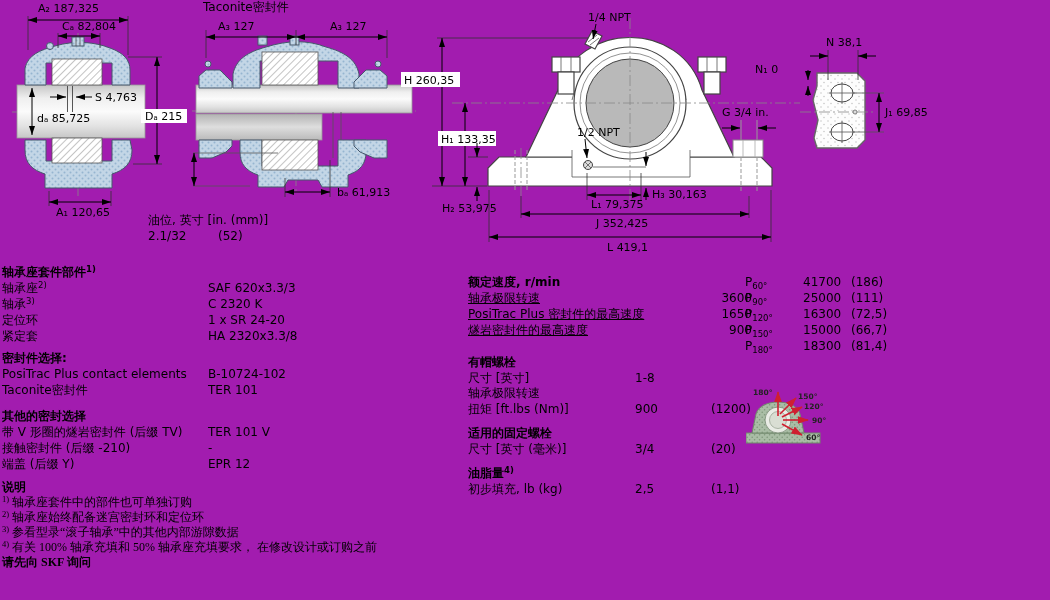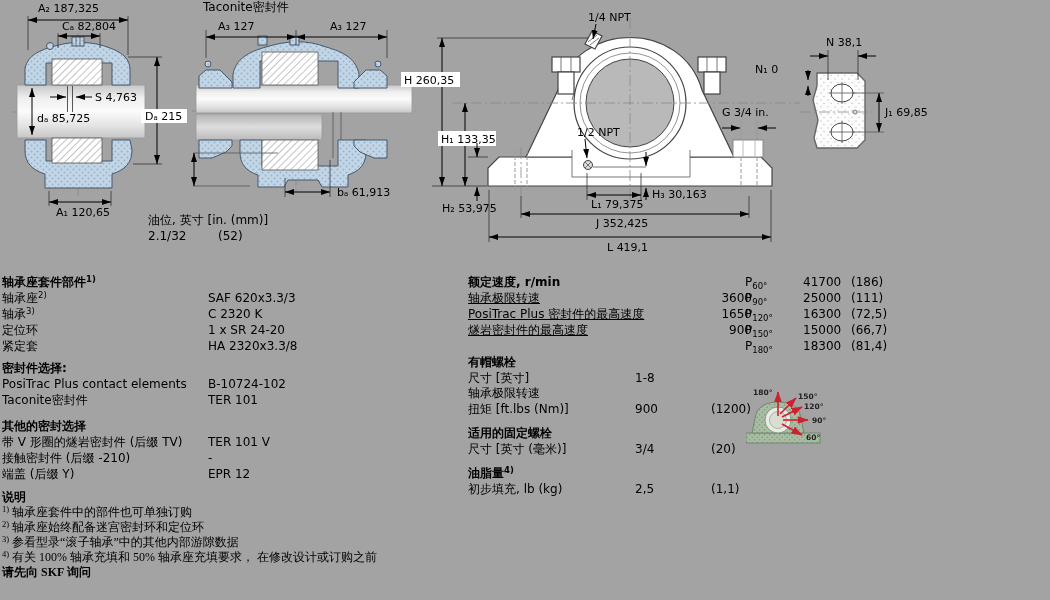--- a/index.html
+++ b/index.html
@@ -1,16 +1,16 @@
 <!DOCTYPE html>
 <html><head>
 <meta charset="utf-8">
 <style>
   html,body{margin:0;padding:0;background:#fff;}
-  .page{position:relative;width:1050px;height:600px;background:#a3a3a3;overflow:hidden;
+  .page{position:relative;width:1050px;height:600px;background:#a21caf;overflow:hidden;
         font-family:"DejaVu Sans","Liberation Sans",sans-serif;color:#000;}
   .sec{position:absolute;font-size:12px;line-height:16px;white-space:nowrap;}
   .hd{font-weight:bold;}
   .row{display:flex;}
   .row .lab{width:206px;flex:none;}
   .r2 .lab{width:167px;flex:none;}
   .r2 .v1{width:76px;flex:none;}
   .rs .lab{width:228px;flex:none;text-decoration:underline;}
   .rs .v{width:56px;flex:none;text-align:right;}
   .rp .pl{width:58px;flex:none;}
@@ -255,21 +255,21 @@
       <line class="thin" x1="853" y1="93" x2="884" y2="93"></line>
       <line class="thin" x1="853" y1="132" x2="884" y2="132"></line>
       <line class="dim" x1="879" y1="93" x2="879" y2="132" marker-start="url(#as)" marker-end="url(#ae)"></line>
       <text class="dl" x="885" y="116">J₁ 69,85</text>
 
       <line class="dim" x1="808" y1="70" x2="808" y2="80" marker-end="url(#ae)"></line>
       <line class="dim" x1="808" y1="96" x2="808" y2="86" marker-end="url(#ae)"></line>
     </g>
   </svg>
 
-  <div class="sec" style="left:2px;top:274px;width:412px;">
+  <div class="sec" style="left:2px;top:264px;width:412px;">
     <div class="hd"><span>轴承座套件部件</span><span class="sup">1)</span></div>
     <div class="row">
       <span class="lab"><span>轴承座</span><span class="sup">2)</span></span>
       <span class="val">SAF 620x3.3/3</span>
       </div>
     <div class="row">
       <span class="lab"><span>轴承</span><span class="sup">3)</span></span>
       <span class="val">C 2320 K</span>
       </div>
     <div class="row">

